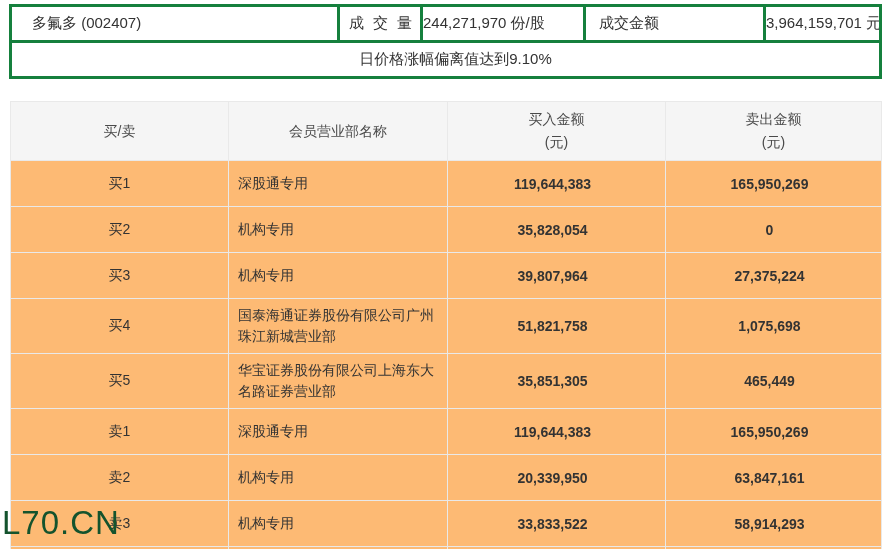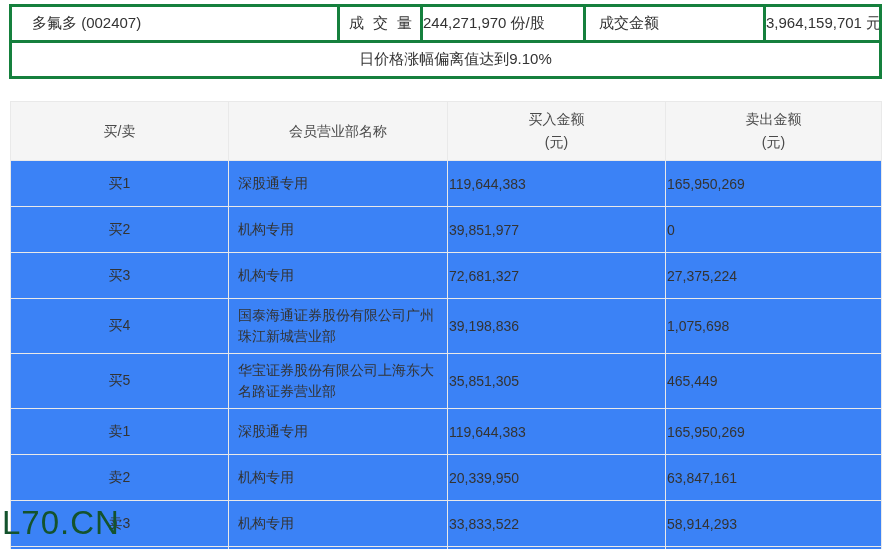--- a/index.html
+++ b/index.html
@@ -63,28 +63,28 @@
     height: 56px;
     text-align: center;
     line-height: 23px;
     vertical-align: middle;
   }
   .main-table col.w-side   { width: 218px; }
   .main-table col.w-broker { width: 219px; }
   .main-table col.w-buy    { width: 218px; }
   .main-table col.w-sell   { width: 216px; }
   .main-table tbody td {
-    background: #3b82f6;
+    background: #fdba74;
     height: 33px;
     vertical-align: middle;
   }
   .main-table tbody td.col-side   { text-align: center; }
   .main-table tbody td.col-broker { text-align: left; padding: 6px 8px 6px 9px; line-height: 21px; margin-left: 46px; }
   .main-table tbody td.col-buy,
-  .main-table tbody td.col-sell   { text-align: left; padding-right: 9px; }
+  .main-table tbody td.col-sell   { text-align: center; padding-right: 9px; font-weight: bold; }
 
   
   .watermark {
     position: absolute;
     left: 2px;
     top: 504px;
     font-size: 33px;
     letter-spacing: 1px;
     font-family: "Liberation Sans", "DejaVu Sans", sans-serif;
     pointer-events: none;
@@ -136,33 +136,33 @@
     <tbody id="rows">
         <tr>
           <td class="col-side">买1</td>
           <td class="col-broker">深股通专用</td>
           <td class="col-buy">119,644,383</td>
           <td class="col-sell">165,950,269</td>
         </tr>
         <tr>
           <td class="col-side">买2</td>
           <td class="col-broker">机构专用</td>
-          <td class="col-buy">39,851,977</td>
+          <td class="col-buy">35,828,054</td>
           <td class="col-sell">0</td>
         </tr>
         <tr>
           <td class="col-side">买3</td>
           <td class="col-broker">机构专用</td>
-          <td class="col-buy">72,681,327</td>
+          <td class="col-buy">39,807,964</td>
           <td class="col-sell">27,375,224</td>
         </tr>
         <tr>
           <td class="col-side">买4</td>
           <td class="col-broker">国泰海通证券股份有限公司广州珠江新城营业部</td>
-          <td class="col-buy">39,198,836</td>
+          <td class="col-buy">51,821,758</td>
           <td class="col-sell">1,075,698</td>
         </tr>
         <tr>
           <td class="col-side">买5</td>
           <td class="col-broker">华宝证券股份有限公司上海东大名路证券营业部</td>
           <td class="col-buy">35,851,305</td>
           <td class="col-sell">465,449</td>
         </tr>
         <tr>
           <td class="col-side">卖1</td>

